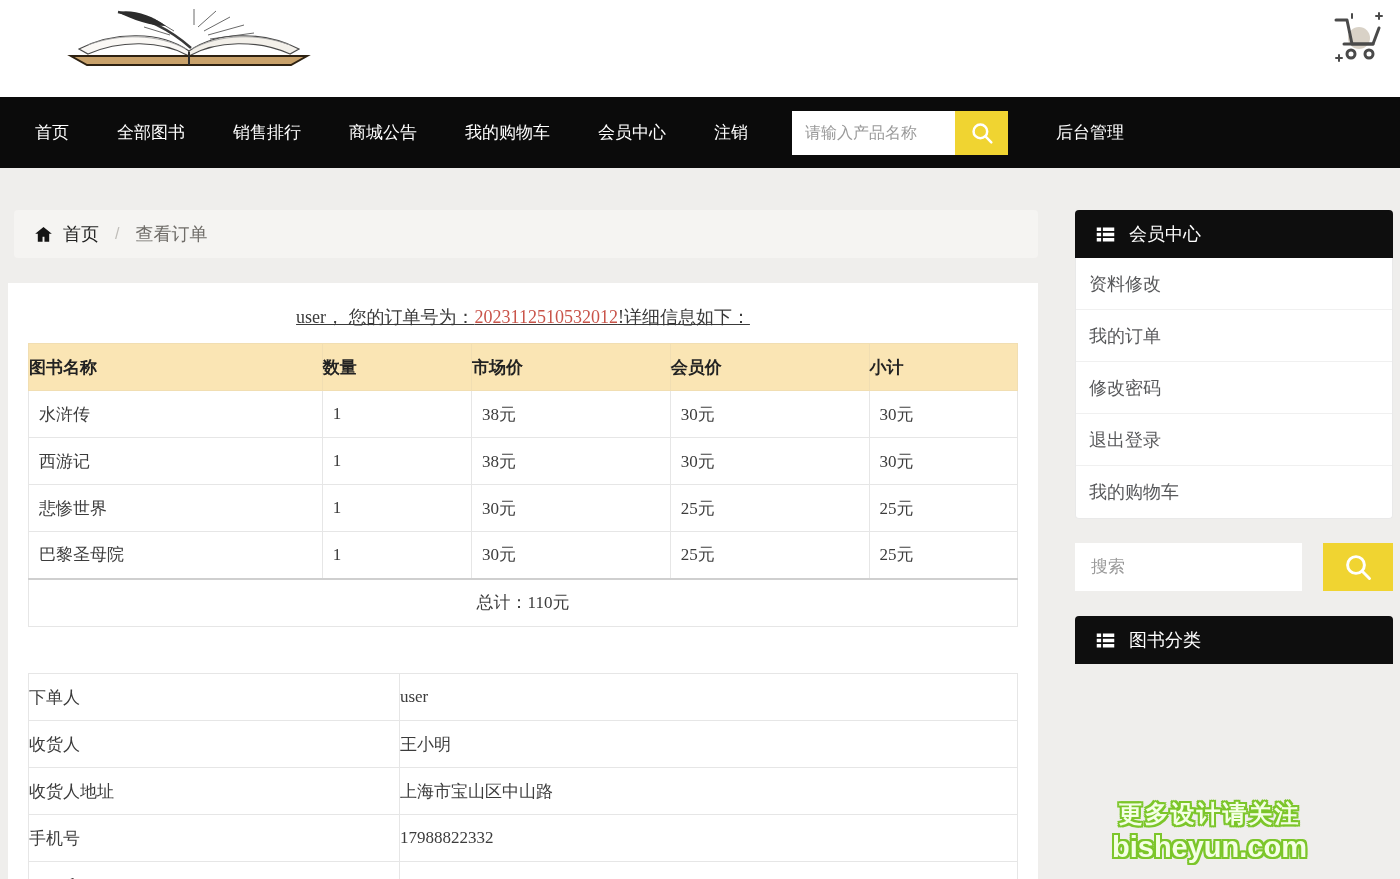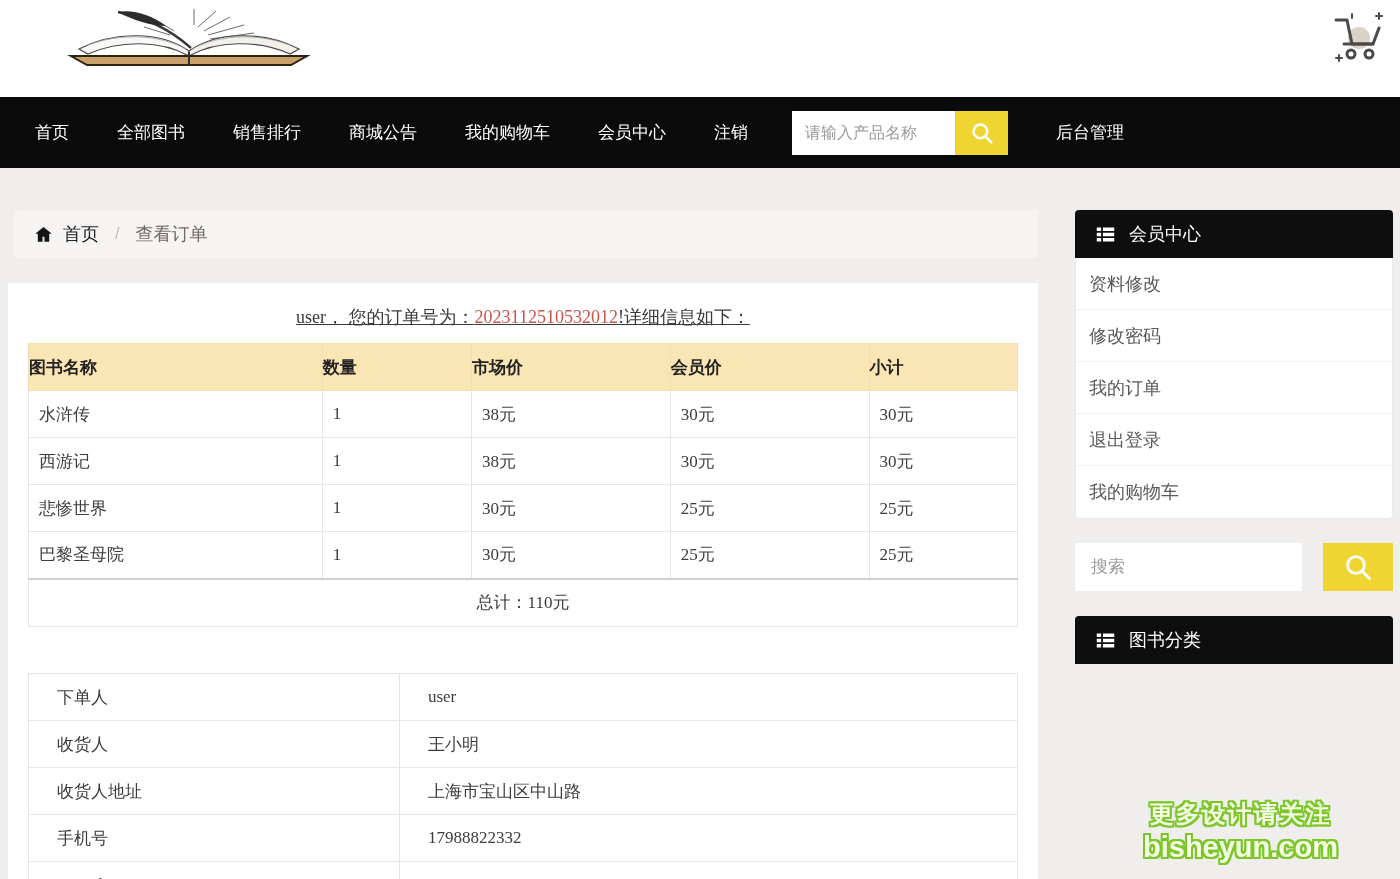--- a/index.html
+++ b/index.html
@@ -35,40 +35,40 @@
   .order-msg { text-align:center; font-family:"Liberation Serif",serif; font-size:18px; color:#3a3a3a; margin:8px 0 14px;text-decoration:underline; }
   .order-num { color:#C9544A; }
 
   table { width:100%; border-collapse:collapse; font-family:"Liberation Serif",serif; font-size:17px; color:#3c3c3c; }
   .order-table th { background:#FAE5B4; text-align:left; font-weight:bold; height:47px; border:1px solid #f1deb2; color:#222; }
   .order-table td { height:47px; padding-left:10px; border:1px solid #e6e6e6; }
   .order-table .total-cell { text-align:center; border-top:2px solid #cfcfcf; height:48px; padding-left:0; }
   .c1{width:29.7%} .c2{width:15.1%} .c3{width:20.1%} .c4{width:20.1%} .c5{width:15%}
 
   .info-table { margin-top:46px; }
-  .info-table td { height:47px; border:1px solid #e6e6e6; padding-left:28px; }
+  .info-table td { height:47px; border:1px solid #e6e6e6; padding-left:0; }
   .info-label { width:37.5%; }
 
   
   .sidebar-col { width:318px; margin-left:37px; }
   .panel-header { height:48px; background:#0E0E0E; color:#fff; display:flex; align-items:center; padding-left:20px; font-size:18px; border-radius:4px 4px 0 0; }
   .panel-header svg { margin-right:13px; }
   .panel-list { list-style:none; background:#fff; border:1px solid #e9e9e9; border-top:none; border-radius:0 0 4px 4px; }
   .panel-list li { height:52px; line-height:52px; padding-left:13px; font-size:18px; color:#58595b; border-bottom:1px solid #f0f0f0; cursor:pointer; }
   .panel-list li:last-child { border-bottom:none; }
 
   .side-search { display:flex; height:48px; margin-top:24px;gap:21px; }
   .side-search input { flex:1; min-width:0; border:none; outline:none; background:#fff; padding:0 16px; font-size:17px; color:#333; }
   .side-search input::placeholder { color:#9a9a9a; }
   .side-search button { width:70px; background:#F0D431; border:none; display:flex; align-items:center; justify-content:center; cursor:pointer; }
 
   .cat-panel { margin-top:25px; }
 
   
-  .watermark { position:absolute; left:1143px; top:798px; width:195px; text-align:center; font-weight:bold; color:#F4FFE4; z-index:10; pointer-events:none; }
+  .watermark { position:absolute; left:1112px; top:798px; width:195px; text-align:center; font-weight:bold; color:#F4FFE4; z-index:10; pointer-events:none; }
   .watermark .wl1 { font-size:24px; letter-spacing:2px; line-height:32px;
     text-shadow:-2px -2px 0 #7CC62A,2px -2px 0 #7CC62A,-2px 2px 0 #7CC62A,2px 2px 0 #7CC62A,0 -2px 0 #7CC62A,0 2px 0 #7CC62A,-2px 0 0 #7CC62A,2px 0 0 #7CC62A; }
   .watermark .wl2 { font-size:29px; line-height:34px;
     text-shadow:-2px -2px 0 #7CC62A,2px -2px 0 #7CC62A,-2px 2px 0 #7CC62A,2px 2px 0 #7CC62A,0 -2px 0 #7CC62A,0 2px 0 #7CC62A,-2px 0 0 #7CC62A,2px 0 0 #7CC62A; }
 </style>
 </head>
 <body>
 
 <div class="top-header">
   <div class="logo">
@@ -239,22 +239,22 @@
             <rect x="9" y="4" width="13" height="4"></rect>
           <rect x="2" y="10" width="5" height="4"></rect>
             <rect x="9" y="10" width="13" height="4"></rect>
           <rect x="2" y="16" width="5" height="4"></rect>
             <rect x="9" y="16" width="13" height="4"></rect>
         </svg>
         <span>会员中心</span>
       </div>
       <ul class="panel-list">
         <li>资料修改</li>
+        <li>我的订单</li>
         <li>修改密码</li>
-        <li>我的订单</li>
         <li>退出登录</li>
         <li>我的购物车</li>
       </ul>
     </div>
 
     <div class="side-search">
       <input type="text" placeholder="搜索" style="">
       <button>
         <svg width="32" height="32" viewBox="0 0 24 24">
           <circle cx="10.5" cy="10.5" r="6.3" fill="none" stroke="#fff" stroke-width="2.2"></circle>

